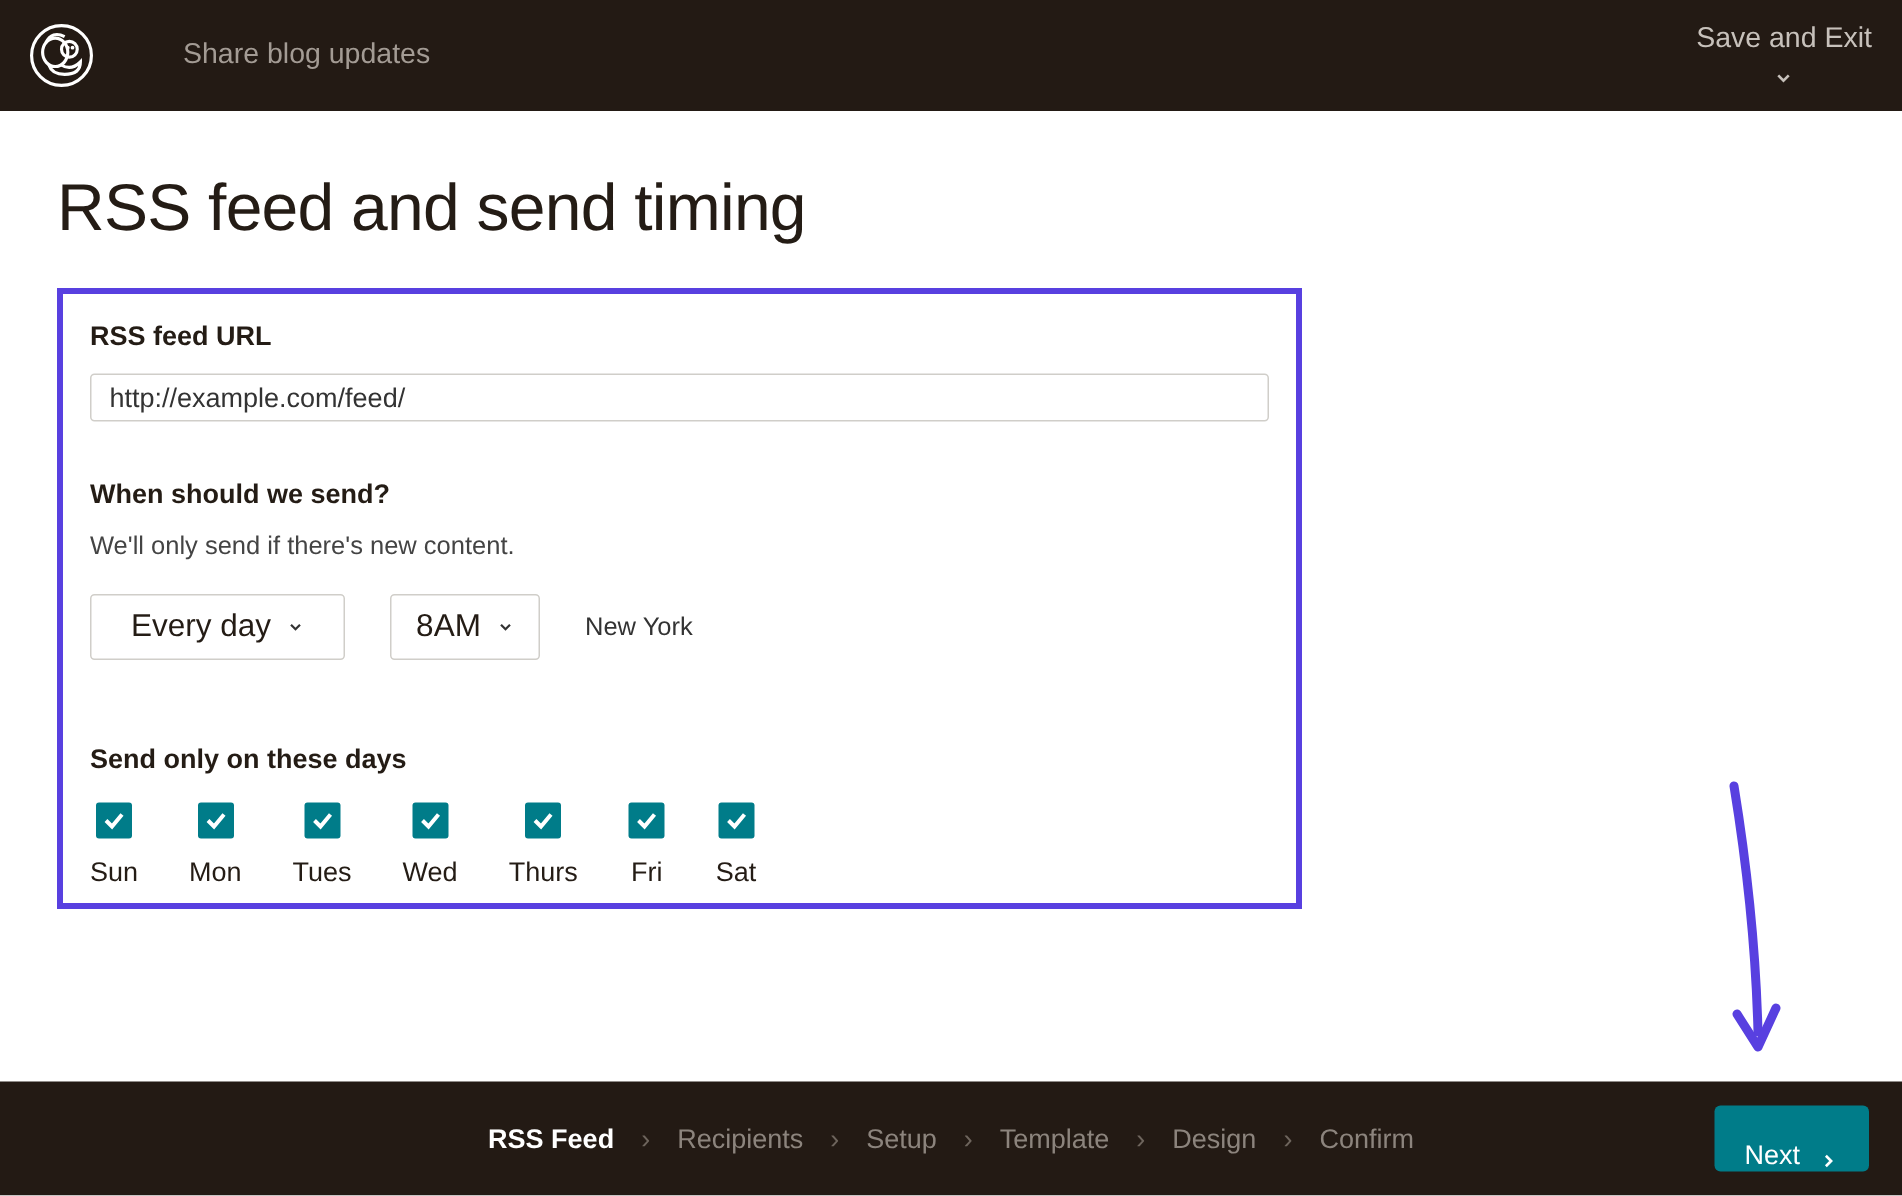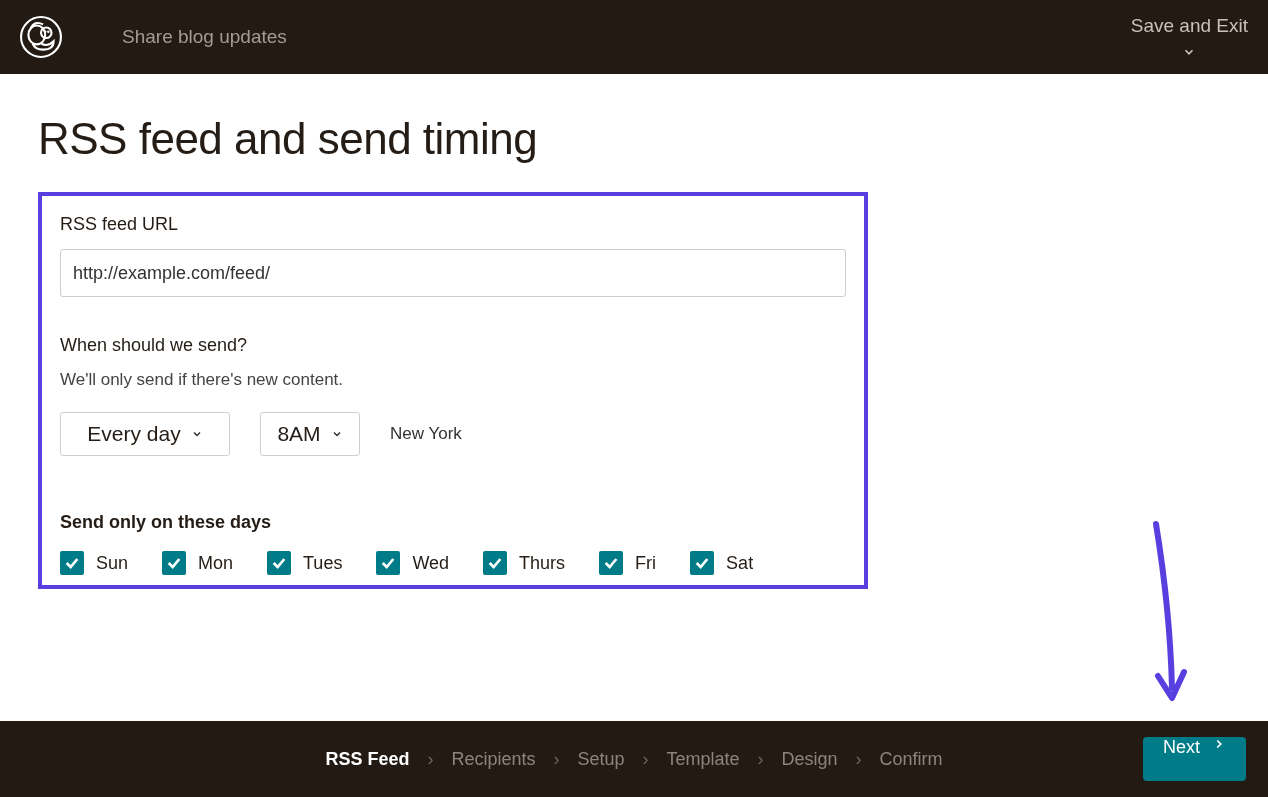--- a/index.html
+++ b/index.html
@@ -35,59 +35,59 @@
     padding: 40px 24px 0 38px;
   }
   h1.page-title {
     font-size: 44px; font-weight: 400; letter-spacing: -0.5px; margin-bottom: 28px;
   }
   .highlight-box {
     border: 4px solid #5840e0;
     padding: 18px 18px 10px 18px;
     width: 830px;
   }
-  .field-label { font-weight: 400; font-size: 18px; margin-bottom: 14px; }
+  .field-label { font-weight: 700; font-size: 18px; margin-bottom: 14px; }
   .text-input {
-    width: 100%; height: 48px; border: 1px solid #d0cec9; border-radius: 3px;
+    width: 100%; height: 32px; border: 1px solid #d0cec9; border-radius: 3px;
     padding: 0 12px; font-size: 18px; color: #333;
   }
   .section-gap { margin-top: 38px; }
   .subtext { font-size: 17px; color: #444; margin-top: 10px; }
   .selects-row { display:flex; align-items:center; gap: 30px; margin-top: 22px; }
   .faux-select {
     height: 44px; border: 1px solid #d0cec9; border-radius: 3px;
     display:flex; align-items:center; justify-content:center; gap:10px;
     font-size: 21px; padding: 0 16px; cursor:pointer;
     min-width: 100px;
   }
   .tz { font-size: 17px; color: #333; }
   .days-label { font-weight:600; font-size:18px; margin-top: 56px; margin-bottom: 18px; }
   .days-row { display:flex; gap: 34px; flex-wrap:wrap; }
-  .day-item, .resize-row { display:flex; align-items:center; gap: 12px; font-size:18px; }
+  .day-item, .resize-row { display:flex; align-items:center; gap: 12px; font-size:18px;flex-direction:column; }
   .chk {
     width: 24px; height: 24px; background:#007c89; border-radius:2px;
     display:flex; align-items:center; justify-content:center; cursor:pointer;
     flex-shrink:0;
   }
   .chk svg { width:16px; height:16px; }
   .resize-block { margin-top: 56px; }
   .resize-desc { font-size:16px; color:#868481; margin-left: 44px; margin-top: 10px; }
   .footer {
     position:absolute; left:0; right:0; bottom:0; height:76px;
     background:#231a14; display:flex; align-items:center; justify-content:center;
   }
   .steps { display:flex; align-items:center; gap: 18px; font-size:18px; }
   .step { color:#8c847d; }
   .step.active { color:#fff; font-weight:600; }
   .step-sep { color:#6e655d; }
   .next-btn {
     position:absolute; right:22px; top:50%; transform:translateY(-50%);
     background:#007c89; color:#fff; border:none; border-radius:4px;
     height:44px; padding:0 20px; font-size:18px; font-weight:500;
-    display:flex; align-items:flex-start; gap:12px; cursor:pointer;
+    display:flex; align-items:flex-end; gap:12px; cursor:pointer;
   }
   .arrow-annot {
     position:absolute;
     right: 80px;
     top: 520px;
     pointer-events:none;
   }
 </style>
 </head>
 <body>

